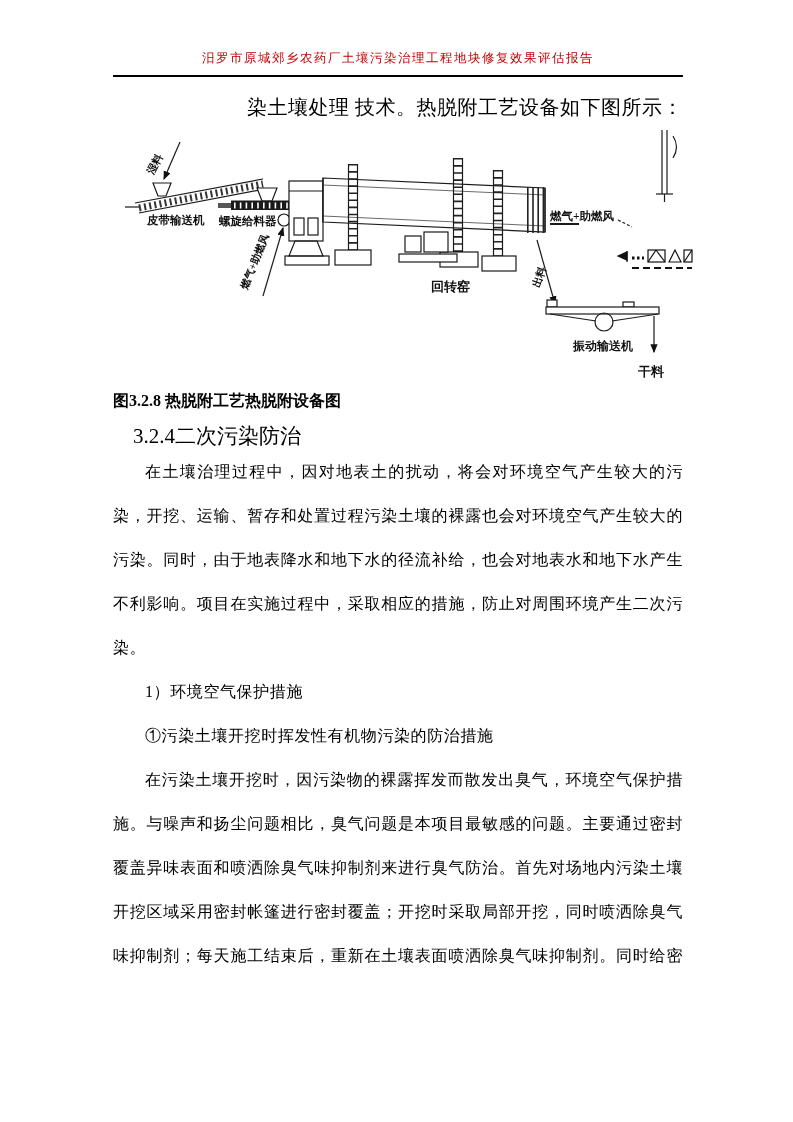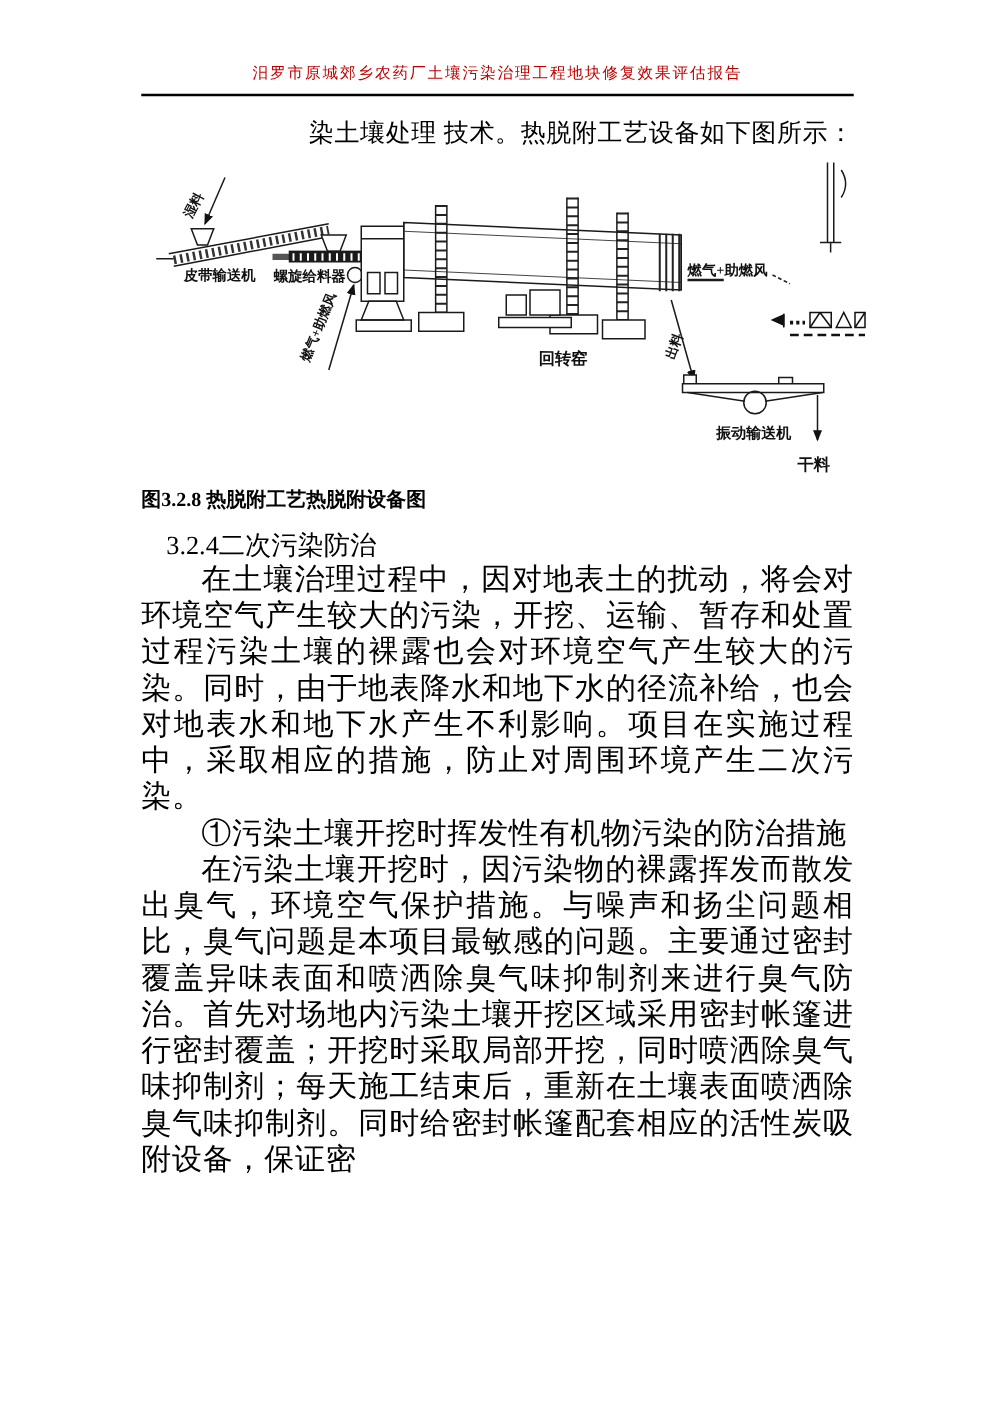--- a/index.html
+++ b/index.html
@@ -7,21 +7,21 @@
         font-family:"Liberation Serif","DejaVu Serif",serif;color:#000;}
   .header{position:absolute;top:50px;left:113px;width:570px;text-align:center;}
   .header-title{font-size:12.5px;color:#c00000;letter-spacing:1.5px;}
   .header-divider{margin-top:8px;border-top:2px solid #000;height:0;}
   .content{position:absolute;top:88px;left:113px;width:570px;}
   .intro{font-size:20px;line-height:30px;margin:4px 0 0 0;letter-spacing:.5px;text-align:right;}
   figure{margin:6px 0 0 0;}
   figure svg{display:block;overflow:visible;}
   .figcaption{text-align:left;font-weight:bold;font-size:16px;line-height:22px;margin-top:4px;}
   .section-heading{font-size:21px;font-weight:normal;margin:10px 0 0 20px;line-height:28px;}
-  .para{font-size:24px;line-height:29px;text-align:justify;margin:4px 0 0 0;letter-spacing:.6px;}
+  .para{font-size:16px;line-height:44px;text-align:justify;margin:4px 0 0 0;letter-spacing:.6px;}
   .para.indent{text-indent:2em;margin-top:0;}
   .svg-label{font-family:"Liberation Serif","DejaVu Serif",serif;font-weight:bold;fill:#111;}
   .footer-page-number{position:absolute;top:1033px;left:0;width:100%;text-align:center;
         font-family:Liberation Sans, sans-serif;font-size:18px;color:#1a1a1a;}
   .footer-company{position:absolute;top:1033px;right:128px;font-size:14.5px;color:#4c1d95;
         letter-spacing:1.5px;font-style:italic;}
 </style>
 </head>
 <body>
 
@@ -154,20 +154,21 @@
           <line x1="519" y1="140" x2="579" y2="140" stroke-dasharray="7 4" stroke-width="2"></line>
         </g>
       </svg>
     </figure>
 
     <div class="figcaption">图3.2.8 热脱附工艺热脱附设备图</div>
 
     <h3 class="section-heading">3.2.4二次污染防治</h3>
 
     <p class="para indent">在土壤治理过程中，因对地表土的扰动，将会对环境空气产生较大的污染，开挖、运输、暂存和处置过程污染土壤的裸露也会对环境空气产生较大的污染。同时，由于地表降水和地下水的径流补给，也会对地表水和地下水产生不利影响。项目在实施过程中，采取相应的措施，防止对周围环境产生二次污染。</p>
+    <p class="para indent">1）环境空气保护措施</p>
     <p class="para indent">①污染土壤开挖时挥发性有机物污染的防治措施</p>
     <p class="para indent">在污染土壤开挖时，因污染物的裸露挥发而散发出臭气，环境空气保护措施。与噪声和扬尘问题相比，臭气问题是本项目最敏感的问题。主要通过密封覆盖异味表面和喷洒除臭气味抑制剂来进行臭气防治。首先对场地内污染土壤开挖区域采用密封帐篷进行密封覆盖；开挖时采取局部开挖，同时喷洒除臭气味抑制剂；每天施工结束后，重新在土壤表面喷洒除臭气味抑制剂。同时给密封帐篷配套相应的活性炭吸附设备，保证密</p>
 
   </div>
 
   <div class="footer-page-number">25</div>
   <div class="footer-company">湖南衡润科技有限公司</div>
 
 </div>
 

